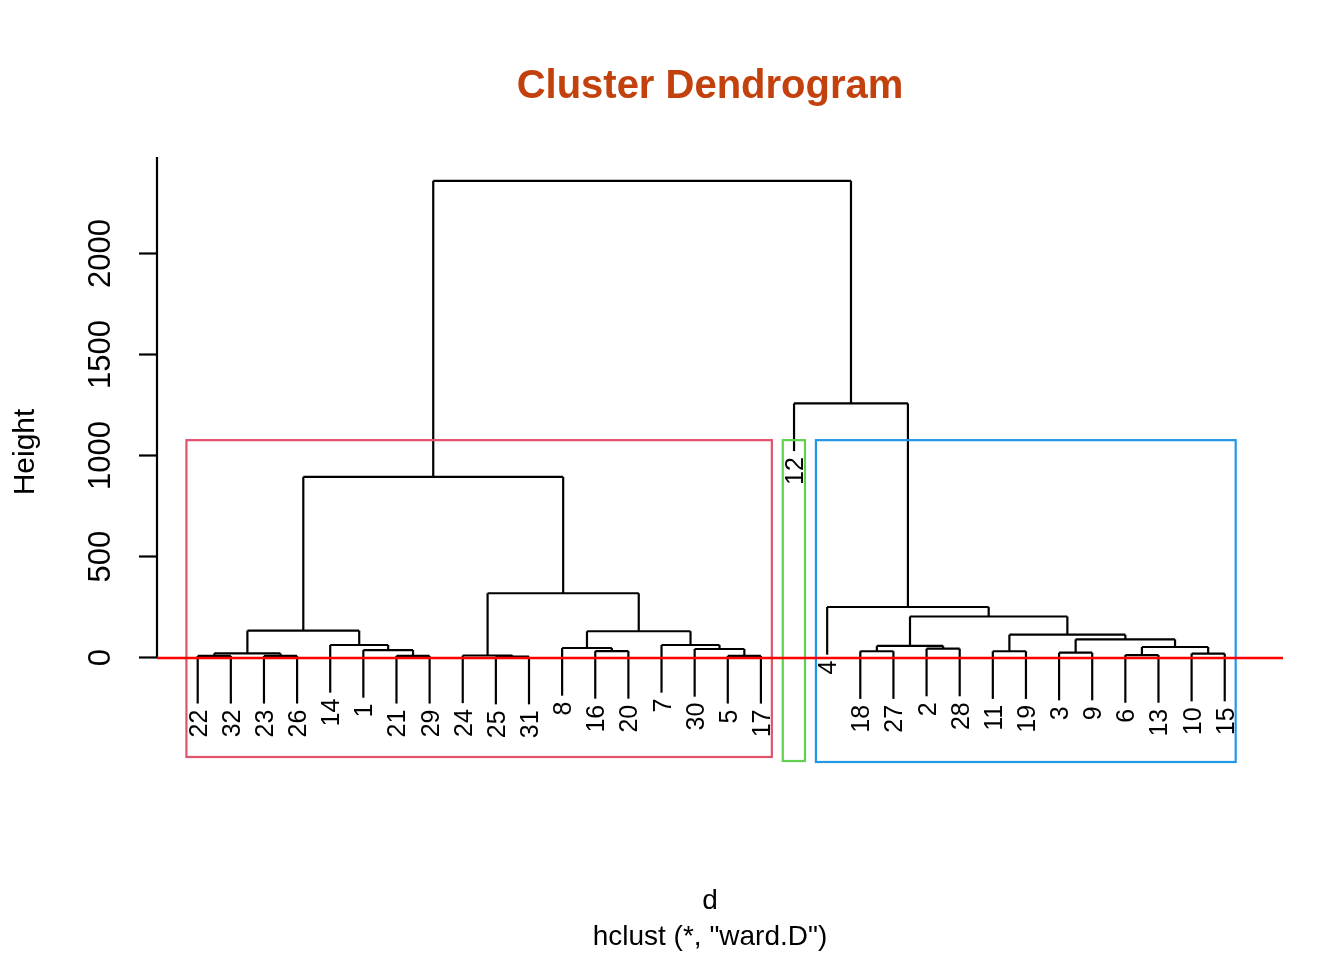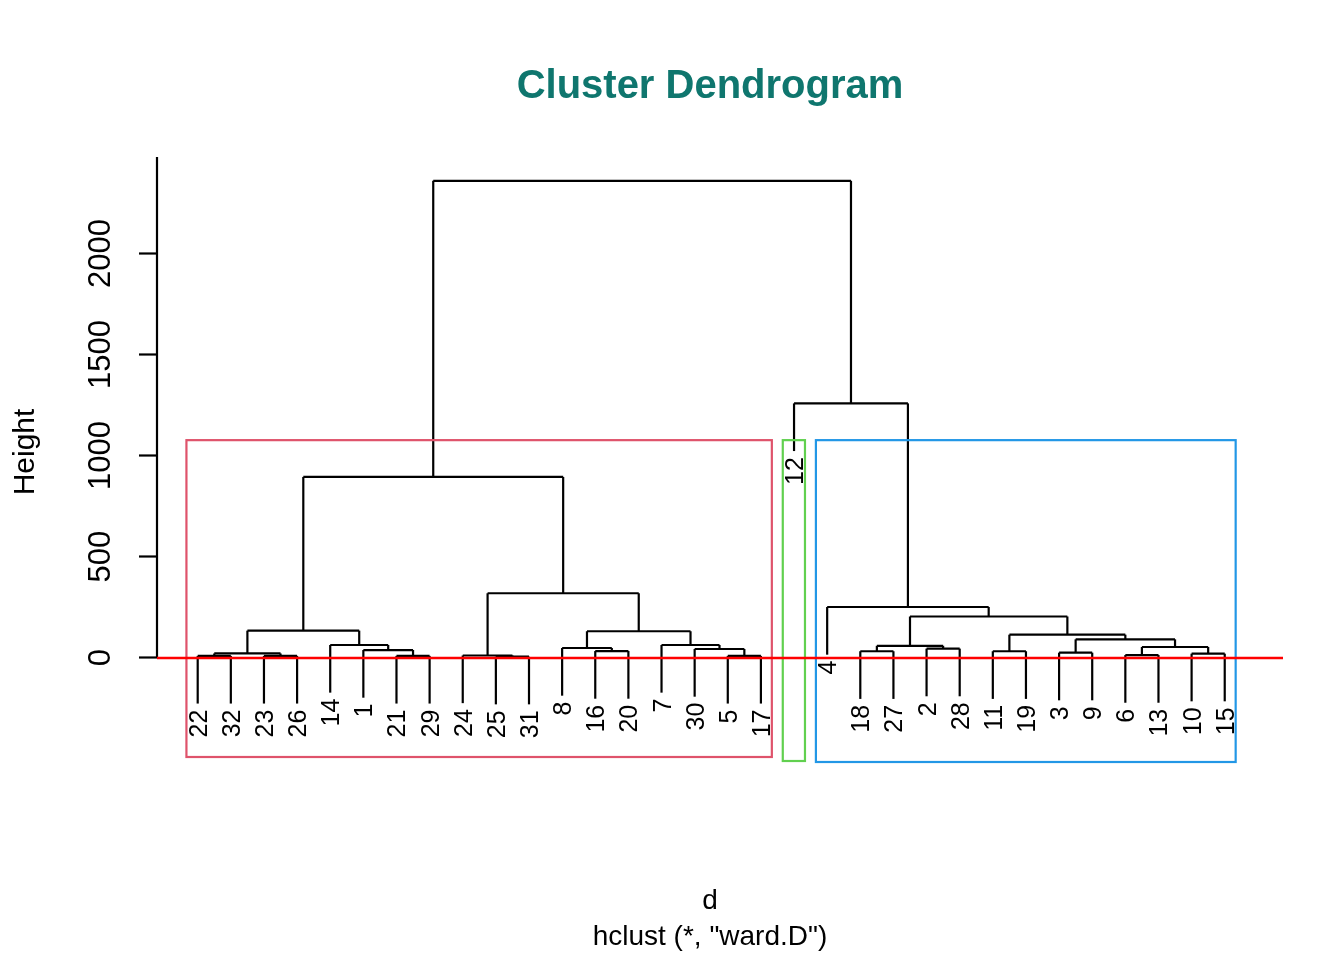--- a/index.html
+++ b/index.html
@@ -1,19 +1,19 @@
 <!DOCTYPE html>
 <html><head>
 <meta charset="utf-8">
 <style>
   html,body{margin:0;padding:0;background:#ffffff;}
   .canvas{position:relative;width:1344px;height:960px;background:#ffffff;overflow:hidden;
           font-family:"Liberation Sans", sans-serif;}
   .title{position:absolute;left:76px;width:1268px;top:62px;text-align:center;
-         font-size:40px;font-weight:bold;color:#0f766e;}
+         font-size:40px;font-weight:bold;color:#c2410c;}
   .xlab1{position:absolute;left:76px;width:1268px;top:884px;text-align:center;
          font-size:28px;color:#000;}
   .xlab2{position:absolute;left:76px;width:1268px;top:920px;text-align:center;
          font-size:28px;color:#000;}
   svg.plot{position:absolute;left:0;top:0;}
 </style>
 </head>
 <body>
 
 <div class="canvas">

